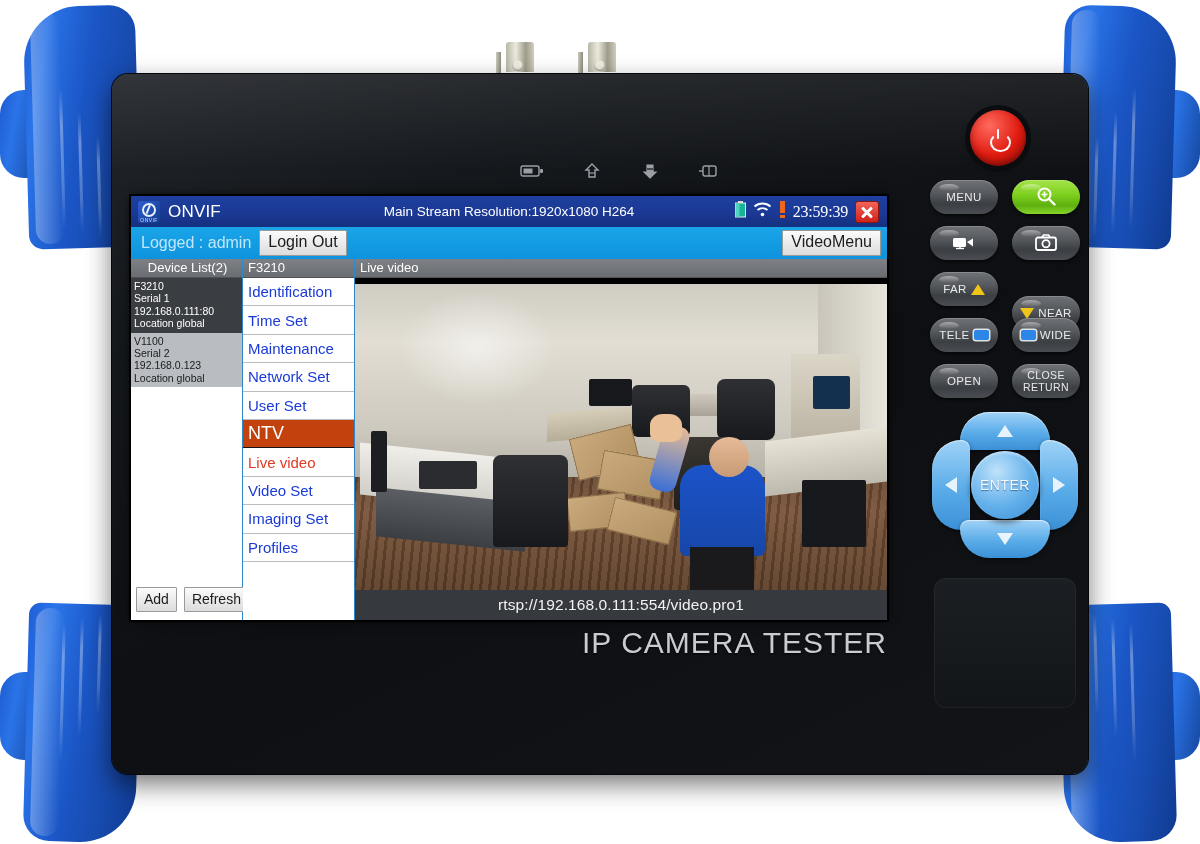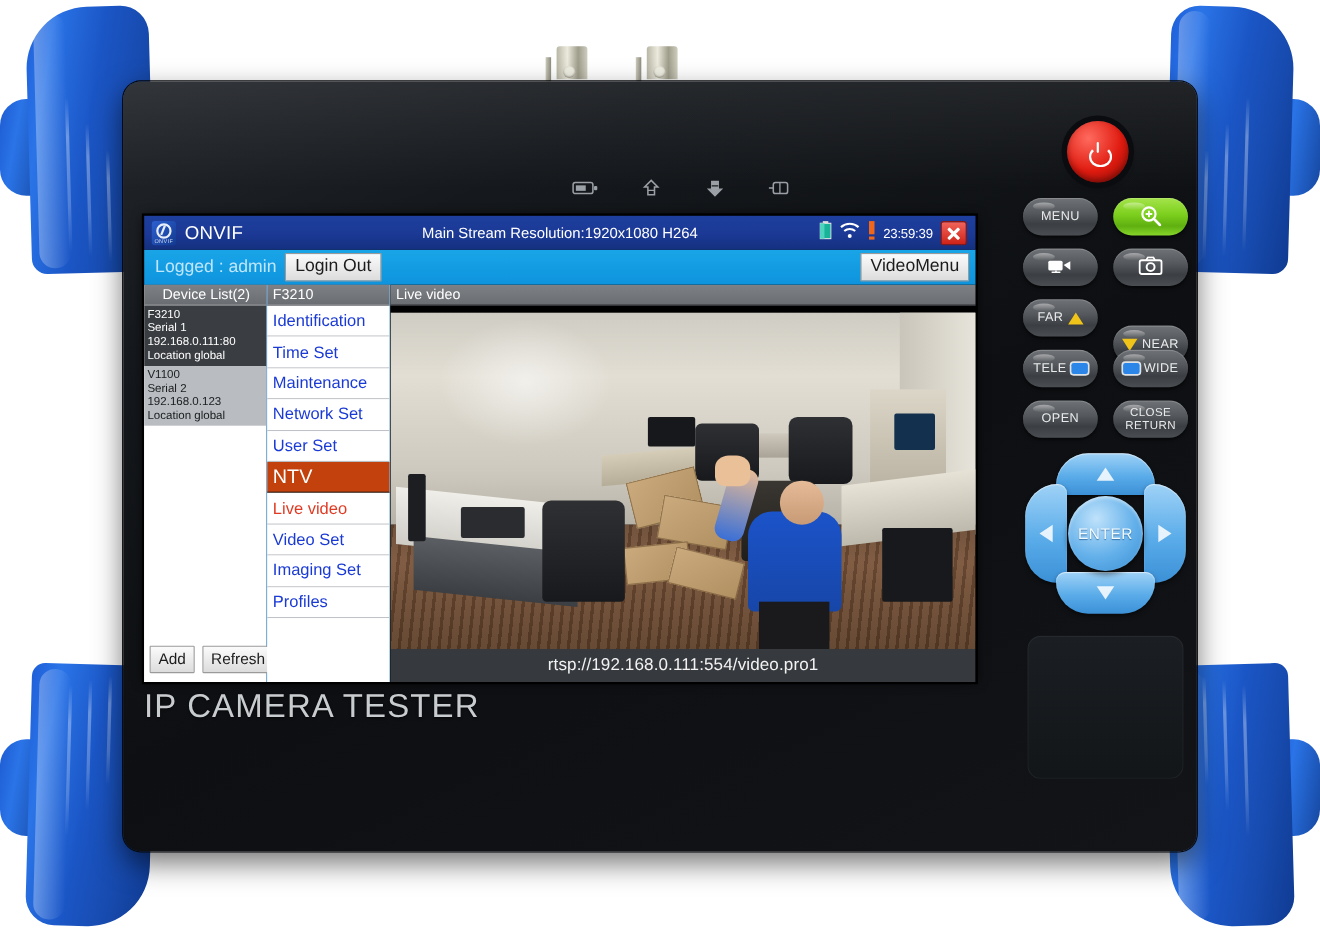--- a/index.html
+++ b/index.html
@@ -124,21 +124,21 @@
   }
   #onvif-name { font-size: 17px; margin-left: 8px; letter-spacing: .2px; }
   #stream-info {
     position: absolute; left: 0; right: 0; text-align: center;
     font-size: 13.5px; color: #fff; pointer-events: none;
   }
   #status-cluster {
     margin-left: auto; display: flex; align-items: center; gap: 7px;
     padding-right: 4px; z-index: 2;
   }
-  #clock { font-size: 12px; color: #fff; letter-spacing: -.2px; }
+  #clock { font-size: 16px; color: #fff; letter-spacing: -.2px; font-family: Liberation Serif, serif; }
   #close-btn {
     width: 24px; height: 22px; margin-right: 4px; border-radius: 3px;
     background: linear-gradient(to bottom, #f2645a, #cf2218);
     position: relative; border: 1px solid #8d1610;
   }
   #close-btn::before, #close-btn::after {
     content: ""; position: absolute; left: 4px; top: 9px; width: 14px; height: 3px;
     background: #fff; border-radius: 1px;
   }
   #close-btn::before { transform: rotate(45deg); }
@@ -245,21 +245,21 @@
 
   #rtsp-bar {
     position: absolute; left: 0; right: 0; bottom: 0; height: 30px;
     background: #36393d; color: #f2f2f2; font-size: 15.5px;
     display: flex; align-items: center; justify-content: center; letter-spacing: .1px;
   }
 
   
   #brand {
     position: absolute; left: 131px; top: 626px; width: 756px;
-    text-align: left; color: #c9cccf; font-size: 30px; letter-spacing: 1px;
+    text-align: right; color: #c9cccf; font-size: 30px; letter-spacing: 1px;
     z-index: 9; text-shadow: 0 1px 2px rgba(0,0,0,.8);
   }
 
   
   #keypad { position: absolute; left: 920px; top: 100px; width: 170px; height: 620px; z-index: 10; }
 
   #power-btn {
     position: absolute; left: 50px; top: 10px; width: 56px; height: 56px;
     border-radius: 50%;
     background: radial-gradient(circle at 35% 28%, #ff6a5e, #e01b10 55%, #8f0d06 100%);

